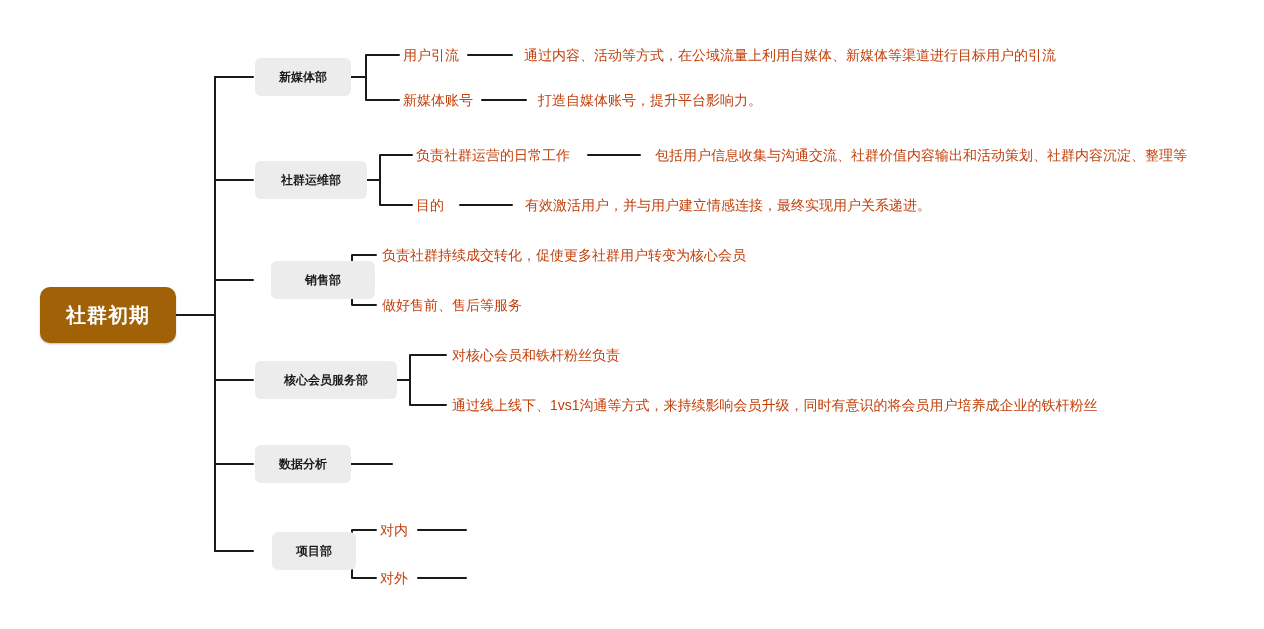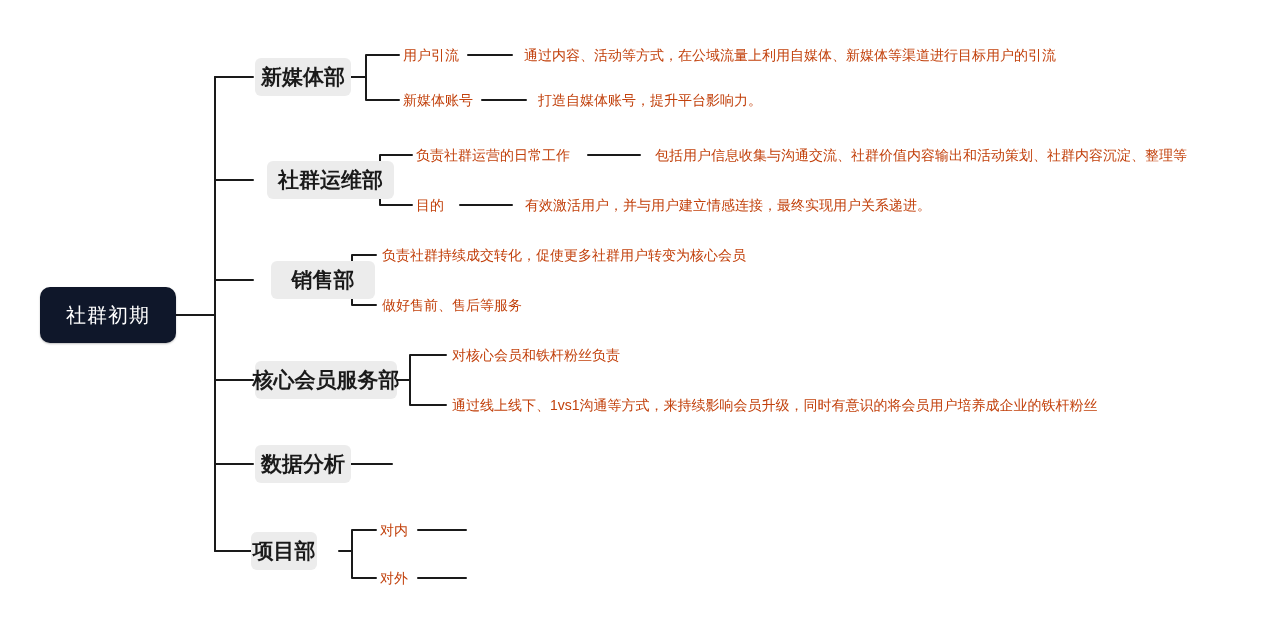--- a/index.html
+++ b/index.html
@@ -19,38 +19,38 @@
     position: absolute;
     left: 0;
     top: 0;
     pointer-events: none;
   }
   .root-node {
     position: absolute;
     display: flex;
     align-items: center;
     justify-content: center;
-    background: #0f172a;
+    background: #a16207;
     color: #ffffff;
     font-size: 20px;
-    font-weight: normal;
+    font-weight: bold;
     border-radius: 10px;
     letter-spacing: 1px;
     cursor: pointer;
     box-shadow: 0 1px 2px rgba(0,0,0,0.25);
   }
   .branch {
     position: absolute;
     height: 38px;
     display: flex;
     align-items: center;
     justify-content: center;
     background: #ececec;
     color: #1a1a1a;
-    font-size: 21px;
+    font-size: 12px;
     font-weight: bold;
     border-radius: 6px;
     white-space: nowrap;
     cursor: pointer;
   }
   .leaf {
     position: absolute;
     height: 20px;
     line-height: 20px;
     font-size: 14px;
@@ -97,33 +97,33 @@
     </g>
   </svg>
 
   <div class="root-node" style="left:40px;top:287px;width:136px;height:56px">
     <span>社群初期</span>
   </div>
 
   <div class="branch" style="left:255px;top:58px;width:96px">
     <span>新媒体部</span>
   </div>
-  <div class="branch" style="left:267px;top:161px;width:127px">
+  <div class="branch" style="left:255px;top:161px;width:112px">
     <span>社群运维部</span>
   </div>
   <div class="branch" style="left:271px;top:261px;width:104px">
     <span>销售部</span>
   </div>
   <div class="branch" style="left:255px;top:361px;width:142px">
     <span>核心会员服务部</span>
   </div>
   <div class="branch" style="left:255px;top:445px;width:96px">
     <span>数据分析</span>
   </div>
-  <div class="branch" style="left:251px;top:532px;width:66px">
+  <div class="branch" style="left:272px;top:532px;width:84px">
     <span>项目部</span>
   </div>
 
   <div class="leaf" style="left:403px;top:45px">用户引流</div>
   <div class="leaf" style="left:524px;top:45px">通过内容、活动等方式，在公域流量上利用自媒体、新媒体等渠道进行目标用户的引流</div>
   <div class="leaf" style="left:403px;top:90px">新媒体账号</div>
   <div class="leaf" style="left:538px;top:90px">打造自媒体账号，提升平台影响力。</div>
 
   <div class="leaf" style="left:416px;top:145px">负责社群运营的日常工作</div>
   <div class="leaf" style="left:655px;top:145px">包括用户信息收集与沟通交流、社群价值内容输出和活动策划、社群内容沉淀、整理等</div>

